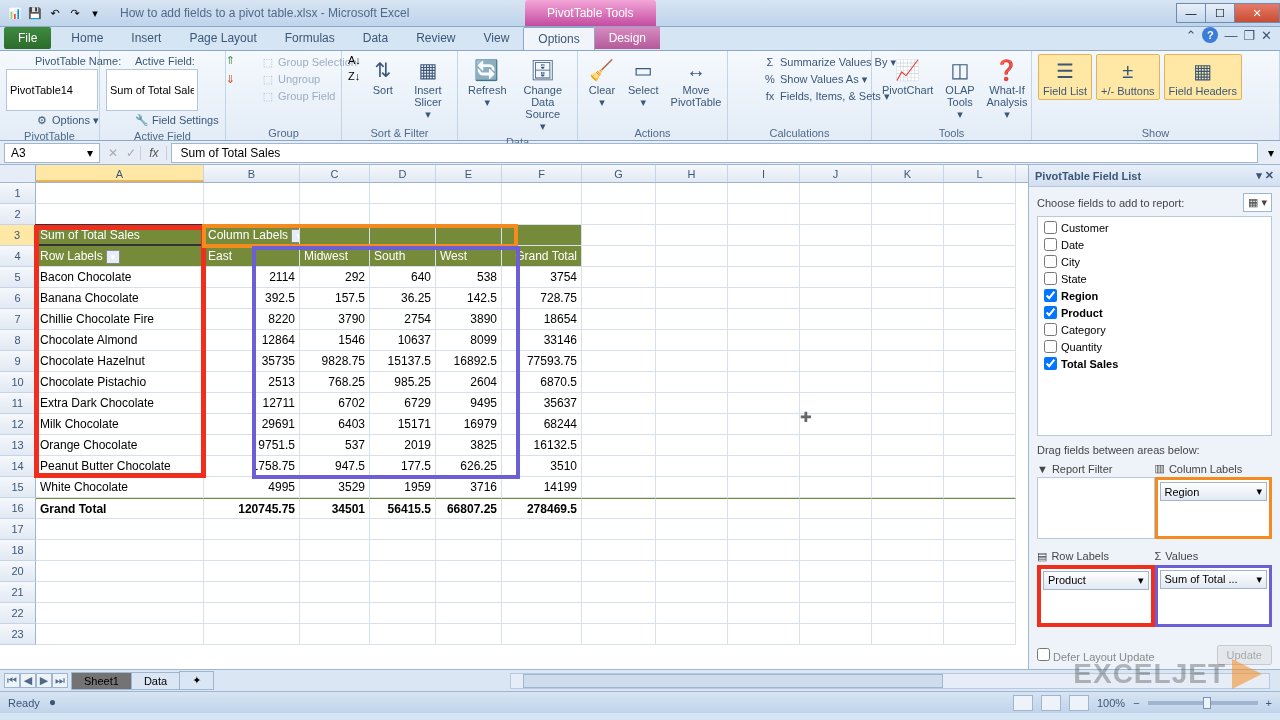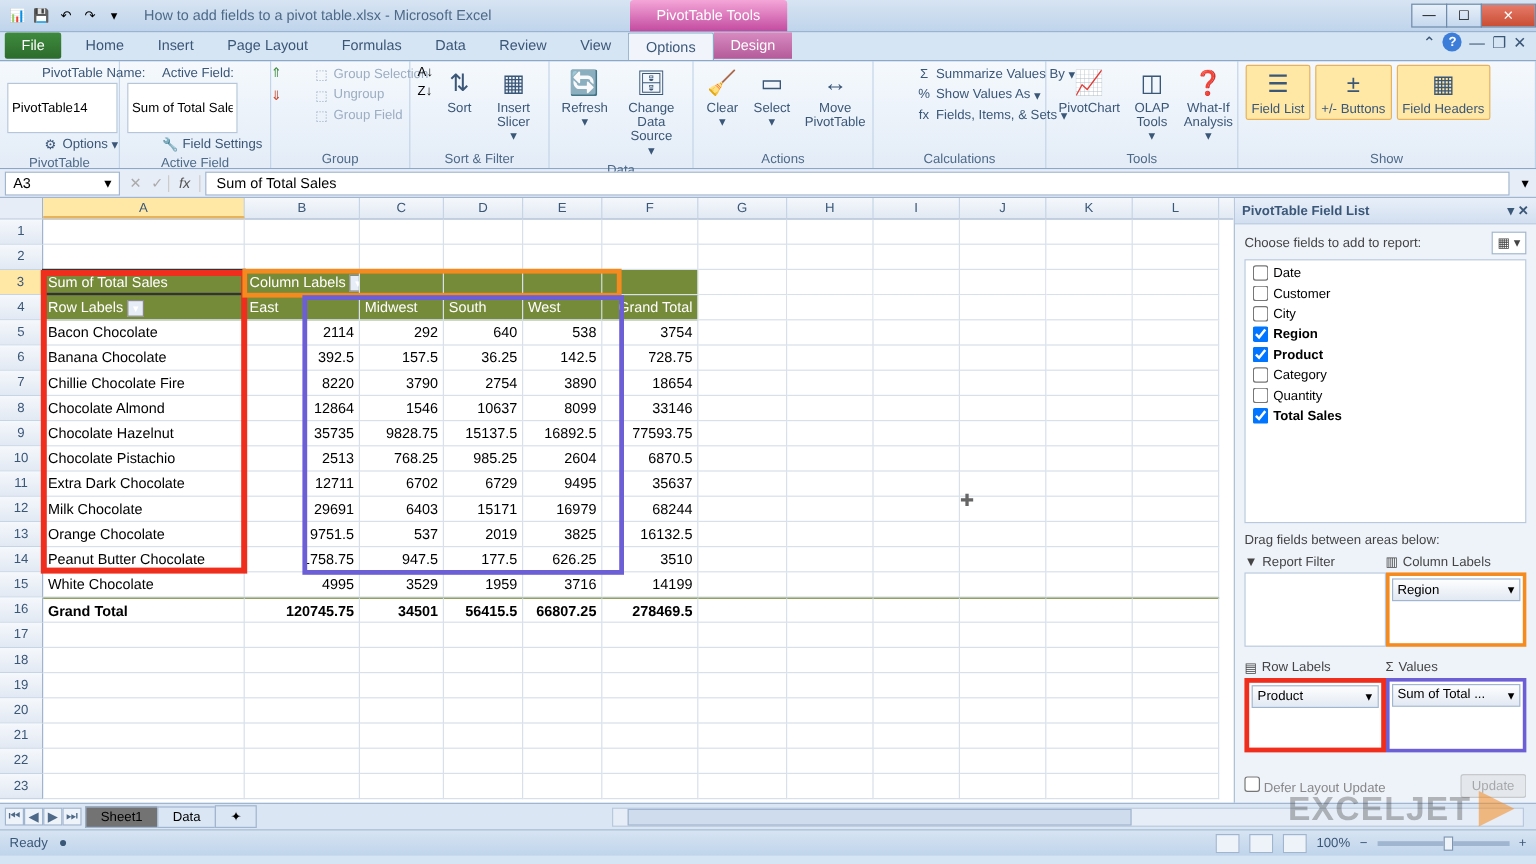--- a/index.html
+++ b/index.html
@@ -568,35 +568,20 @@
           <div class="cell " style="width:66px"></div>
           <div class="cell " style="width:80px"></div>
           <div class="cell " style="width:74px"></div>
           <div class="cell " style="width:72px"></div>
           <div class="cell " style="width:72px"></div>
           <div class="cell " style="width:72px"></div>
           <div class="cell " style="width:72px"></div>
           <div class="cell " style="width:72px"></div>
         </div>
         <div class="row">
-          <div class="rh">19</div>
-          <div class="cell " style="width:168px"></div>
-          <div class="cell " style="width:96px"></div>
-          <div class="cell " style="width:70px"></div>
-          <div class="cell " style="width:66px"></div>
-          <div class="cell " style="width:66px"></div>
-          <div class="cell " style="width:80px"></div>
-          <div class="cell " style="width:74px"></div>
-          <div class="cell " style="width:72px"></div>
-          <div class="cell " style="width:72px"></div>
-          <div class="cell " style="width:72px"></div>
-          <div class="cell " style="width:72px"></div>
-          <div class="cell " style="width:72px"></div>
-        </div>
-        <div class="row">
           <div class="rh">20</div>
           <div class="cell " style="width:168px"></div>
           <div class="cell " style="width:96px"></div>
           <div class="cell " style="width:70px"></div>
           <div class="cell " style="width:66px"></div>
           <div class="cell " style="width:66px"></div>
           <div class="cell " style="width:80px"></div>
           <div class="cell " style="width:74px"></div>
           <div class="cell " style="width:72px"></div>
           <div class="cell " style="width:72px"></div>
@@ -663,29 +648,33 @@
       <span>PivotTable Field List</span>
       <span><span>▾</span> <span>✕</span></span>
     </div>
     <div class="sub">
       <span>Choose fields to add to report:</span>
       <span class="layout-btn">▦ ▾</span>
     </div>
     <div class="fields" id="fl-fields">
         <div class="field ">
           <input type="checkbox" style="">
-          <span>Date</span>
+          <span>Customer</span>
         </div>
         <div class="field ">
           <input type="checkbox" style="">
-          <span>Customer</span>
+          <span>Date</span>
         </div>
         <div class="field ">
           <input type="checkbox" style="">
           <span>City</span>
+        </div>
+        <div class="field ">
+          <input type="checkbox" style="">
+          <span>State</span>
         </div>
         <div class="field bold">
           <input type="checkbox" checked="" style="">
           <span>Region</span>
         </div>
         <div class="field bold">
           <input type="checkbox" checked="" style="">
           <span>Product</span>
         </div>
         <div class="field ">

